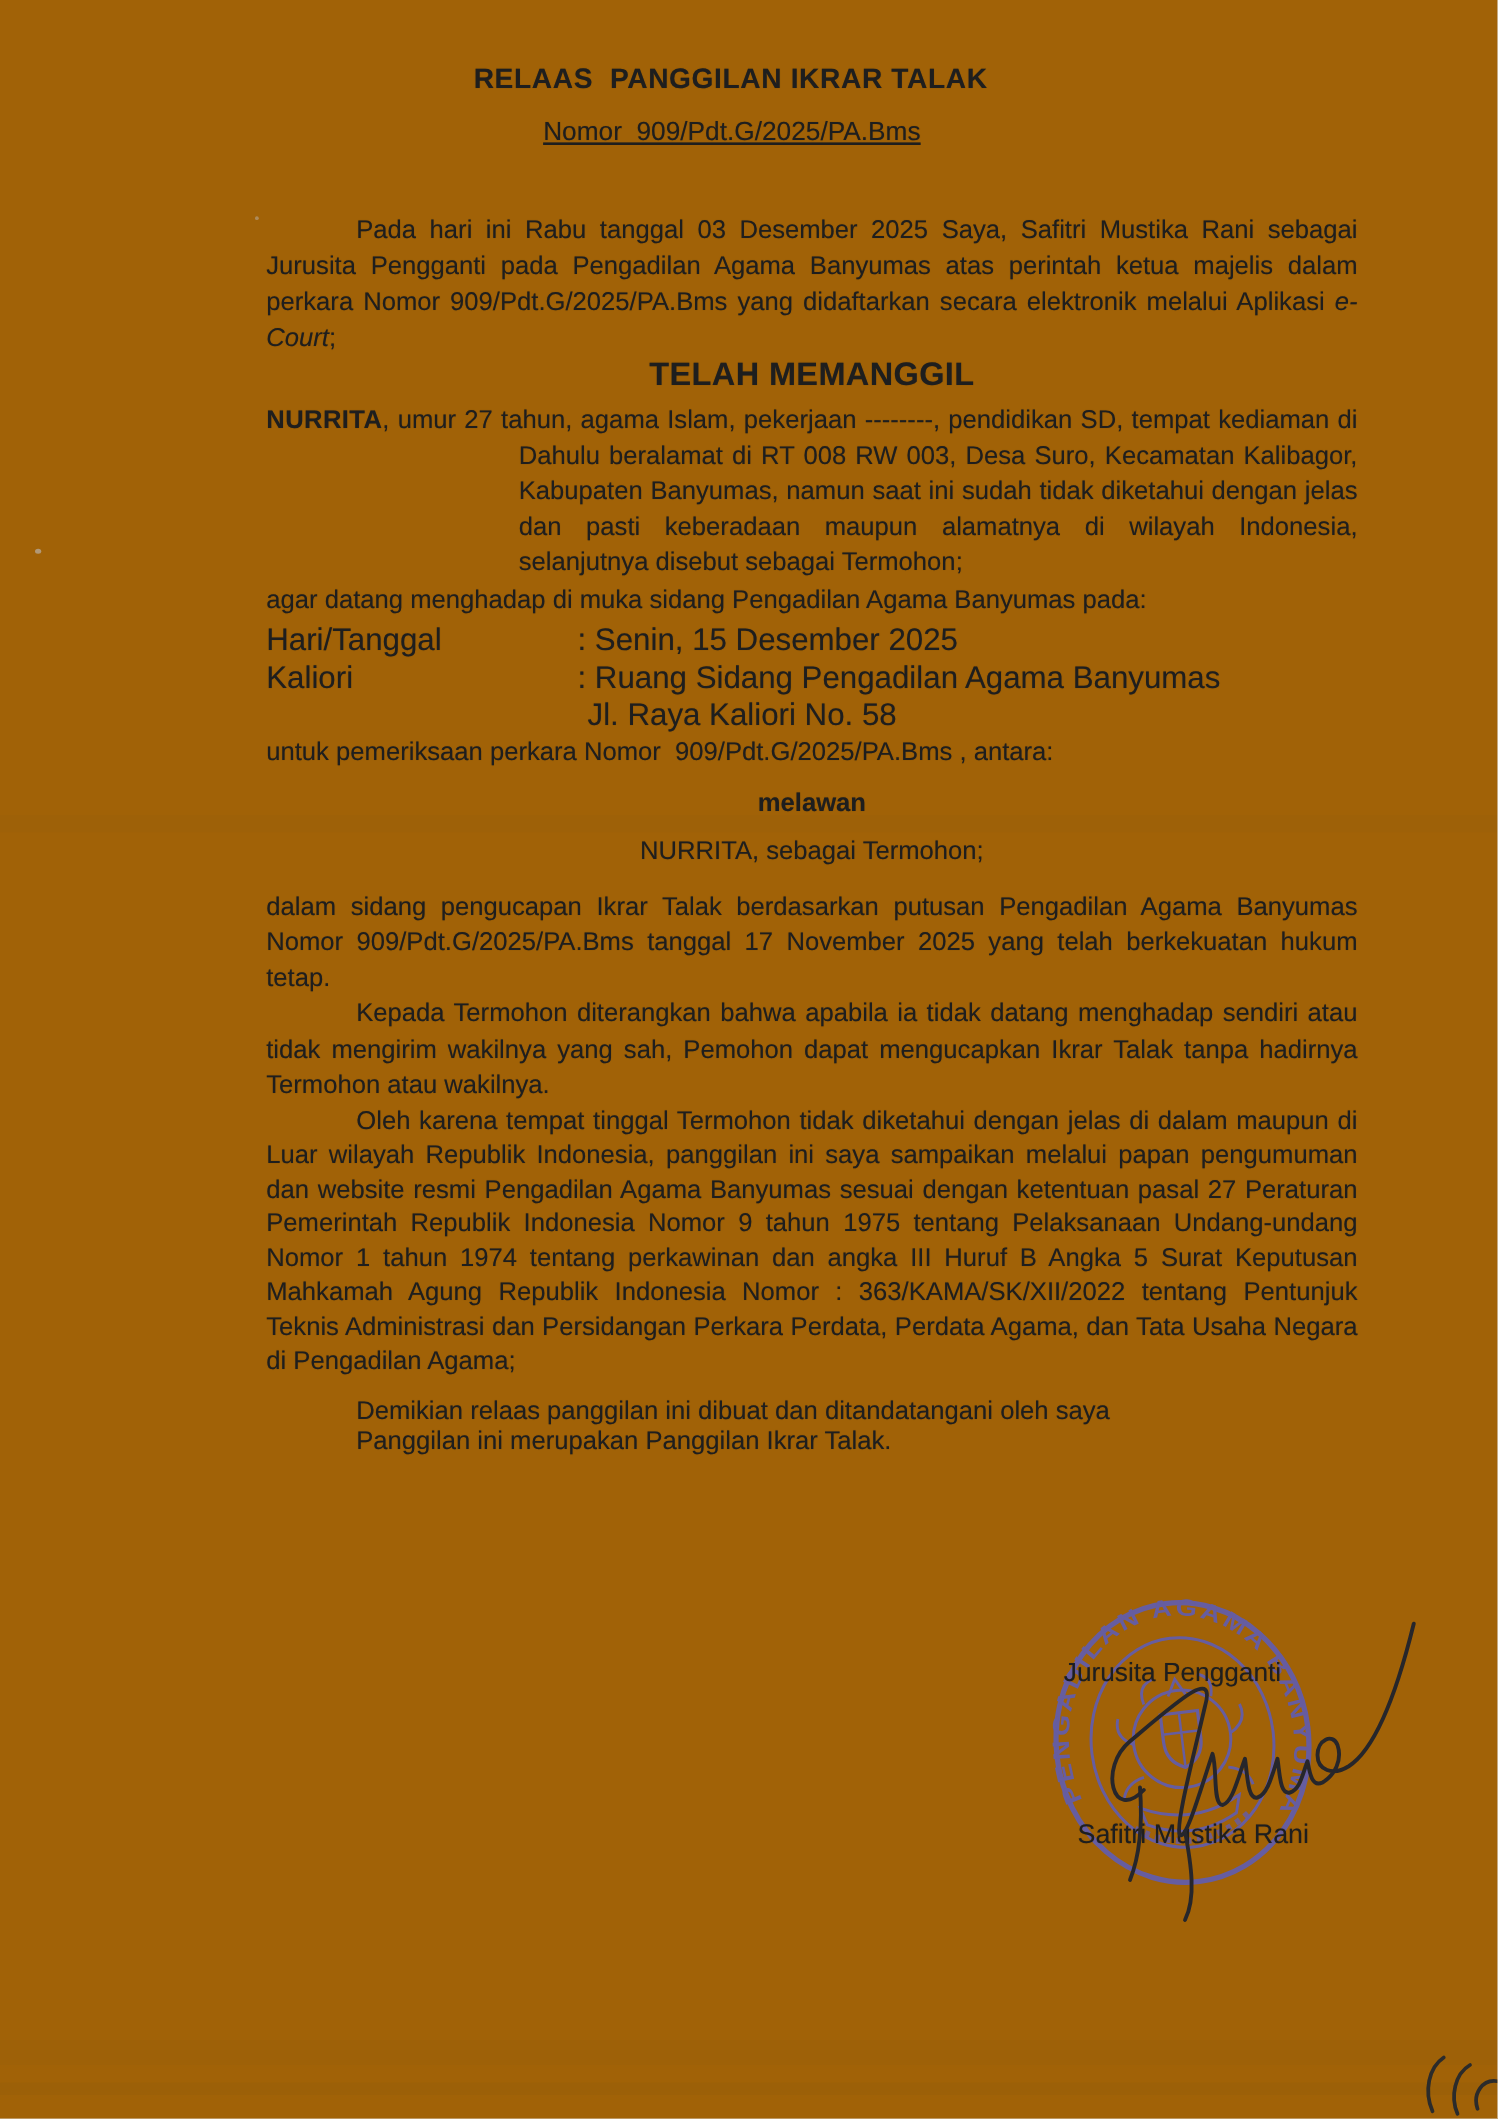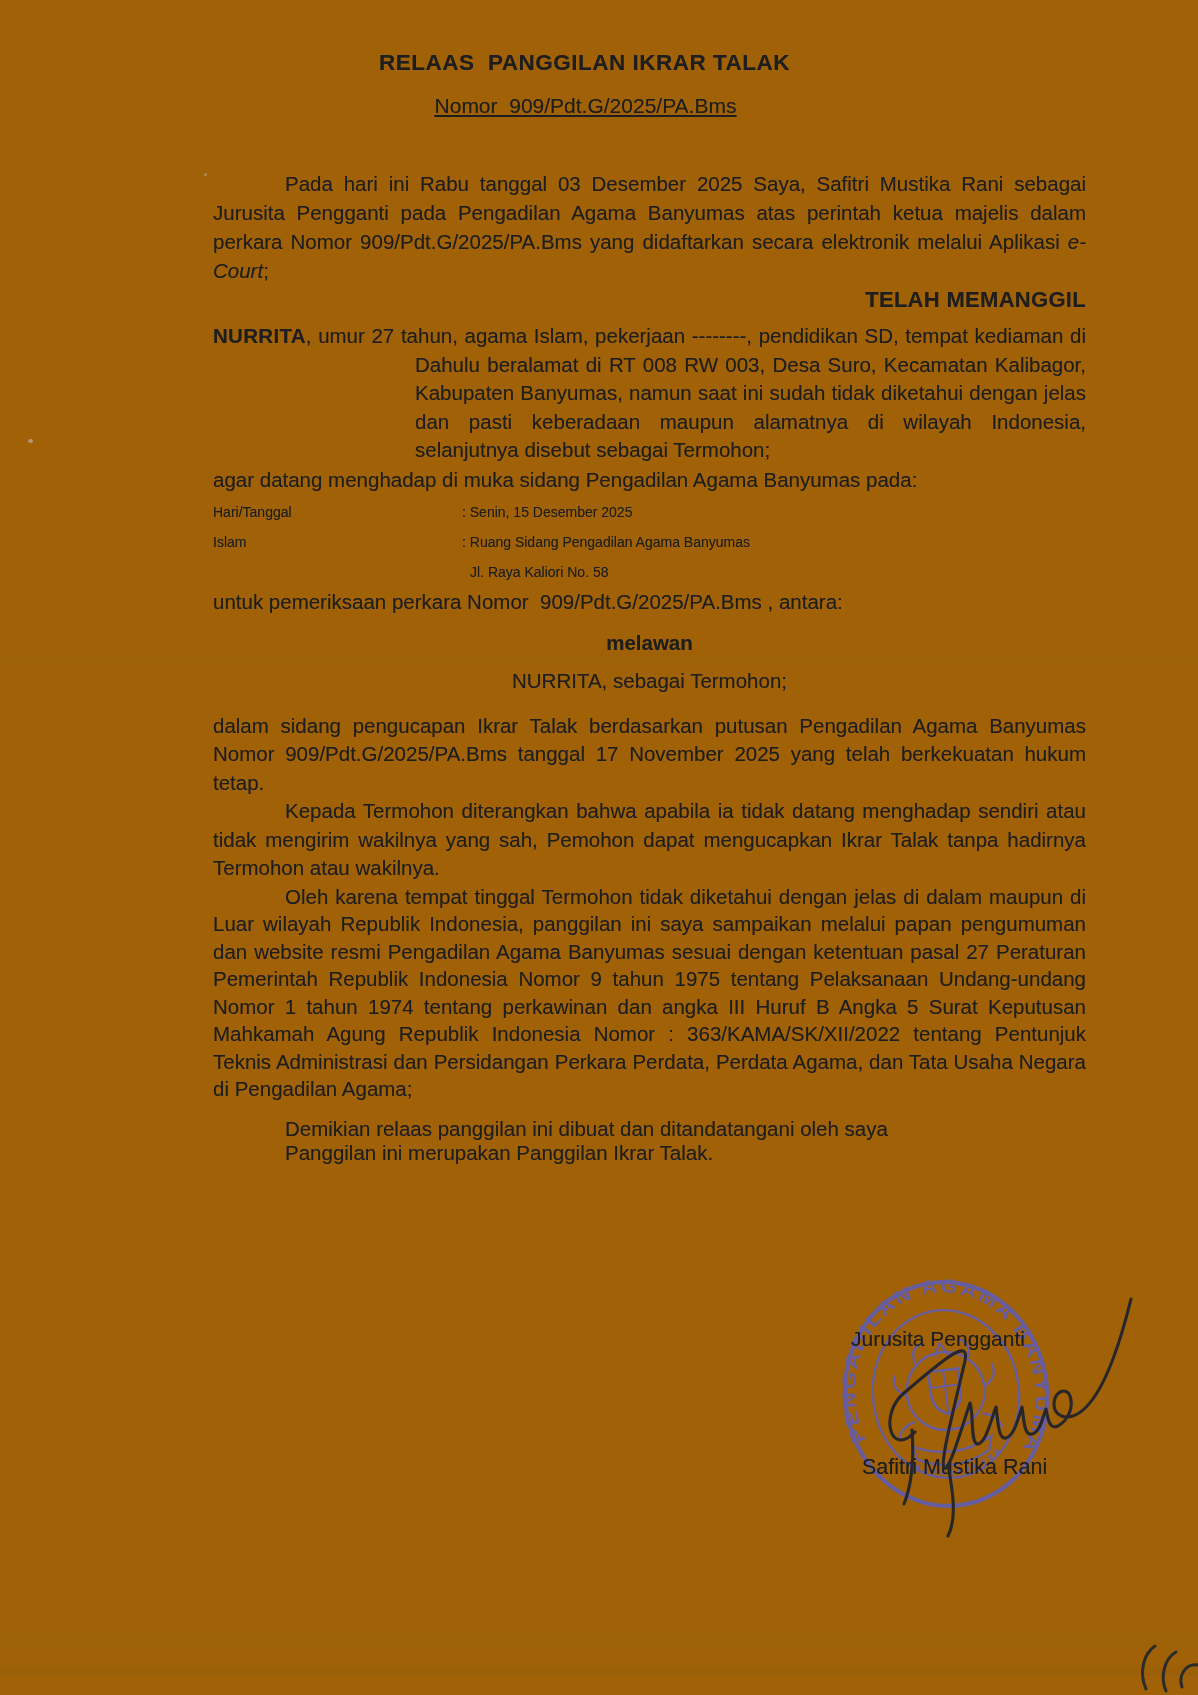--- a/index.html
+++ b/index.html
@@ -25,29 +25,29 @@
     margin-top:15px;font-size:21px;line-height:27px;
     text-align:center;position:relative;left:-64px;white-space:pre-wrap;text-decoration:underline;
   }
   p{margin:0;}
   .body-text{font-size:20.5px;line-height:29px;text-align:justify;}
   .lh285{line-height:28.5px;}
   .lh275{line-height:27.5px;}
   .first-indent{text-indent:72px;}
   .para-opening{margin-top:50px;}
   .section-heading{
-    font-size:22px;font-weight:bold;line-height:29px;text-align:right;
+    font-size:26px;font-weight:bold;line-height:29px;text-align:center;
     letter-spacing:.3px;
   }
   .party-block{
     margin-top:8px;
     padding-left:202px;text-indent:-202px;
   }
   .party-block b{letter-spacing:.3px;}
-  .hearing-table{margin-top:3px;font-size:14px;line-height:30px;}
+  .hearing-table{margin-top:3px;font-size:25px;line-height:30px;}
   .hearing-row .h-label{display:inline-block;width:249px;}
   .hearing-sub{padding-left:257px;line-height:30px;}
   .oneline{white-space:pre-wrap;text-align:left;}
   .center-line{font-size:20.5px;line-height:29px;text-align:center;}
   .mt5{margin-top:5px;}.mt12{margin-top:12px;font-weight:bold;}.mt9{margin-top:9px;}
   .mt17{margin-top:17px;}.mtm5{margin-top:-5px;}.mt11{margin-top:11px;}
   .sig-role{
     position:absolute;left:851px;top:1326px;z-index:2;
     font-size:21px;line-height:26px;
   }
@@ -96,21 +96,21 @@
 
     <p class="body-text lh285 party-block"><b>NURRITA</b><span>, umur 27 tahun, agama Islam, pekerjaan --------, pendidikan SD, tempat kediaman di Dahulu beralamat di RT 008 RW 003, Desa Suro, Kecamatan Kalibagor, Kabupaten Banyumas, namun saat ini sudah tidak diketahui dengan jelas dan pasti keberadaan maupun alamatnya di wilayah Indonesia, selanjutnya disebut sebagai Termohon;</span></p>
 
     <p class="body-text">agar datang menghadap di muka sidang Pengadilan Agama Banyumas pada:</p>
 
     <div class="hearing-table">
       <div class="hearing-row">
         <span class="h-label">Hari/Tanggal</span><span class="h-value">: Senin, 15 Desember 2025</span>
       </div>
       <div class="hearing-row">
-        <span class="h-label">Islam</span><span class="h-value">: Ruang Sidang Pengadilan Agama Banyumas</span>
+        <span class="h-label">Kaliori</span><span class="h-value">: Ruang Sidang Pengadilan Agama Banyumas</span>
       </div>
       <div class="hearing-sub">Jl. Raya Kaliori No. 58</div>
     </div>
 
     <p class="body-text oneline">untuk pemeriksaan perkara Nomor  909/Pdt.G/2025/PA.Bms , antara:</p>
 
     <div class="center-line mt12">melawan</div>
     <div class="center-line mt9">NURRITA, sebagai Termohon;</div>
 
     <p class="body-text lh285 mt17">dalam sidang pengucapan Ikrar Talak berdasarkan putusan Pengadilan Agama Banyumas Nomor 909/Pdt.G/2025/PA.Bms tanggal 17 November 2025 yang telah berkekuatan hukum tetap.</p>

